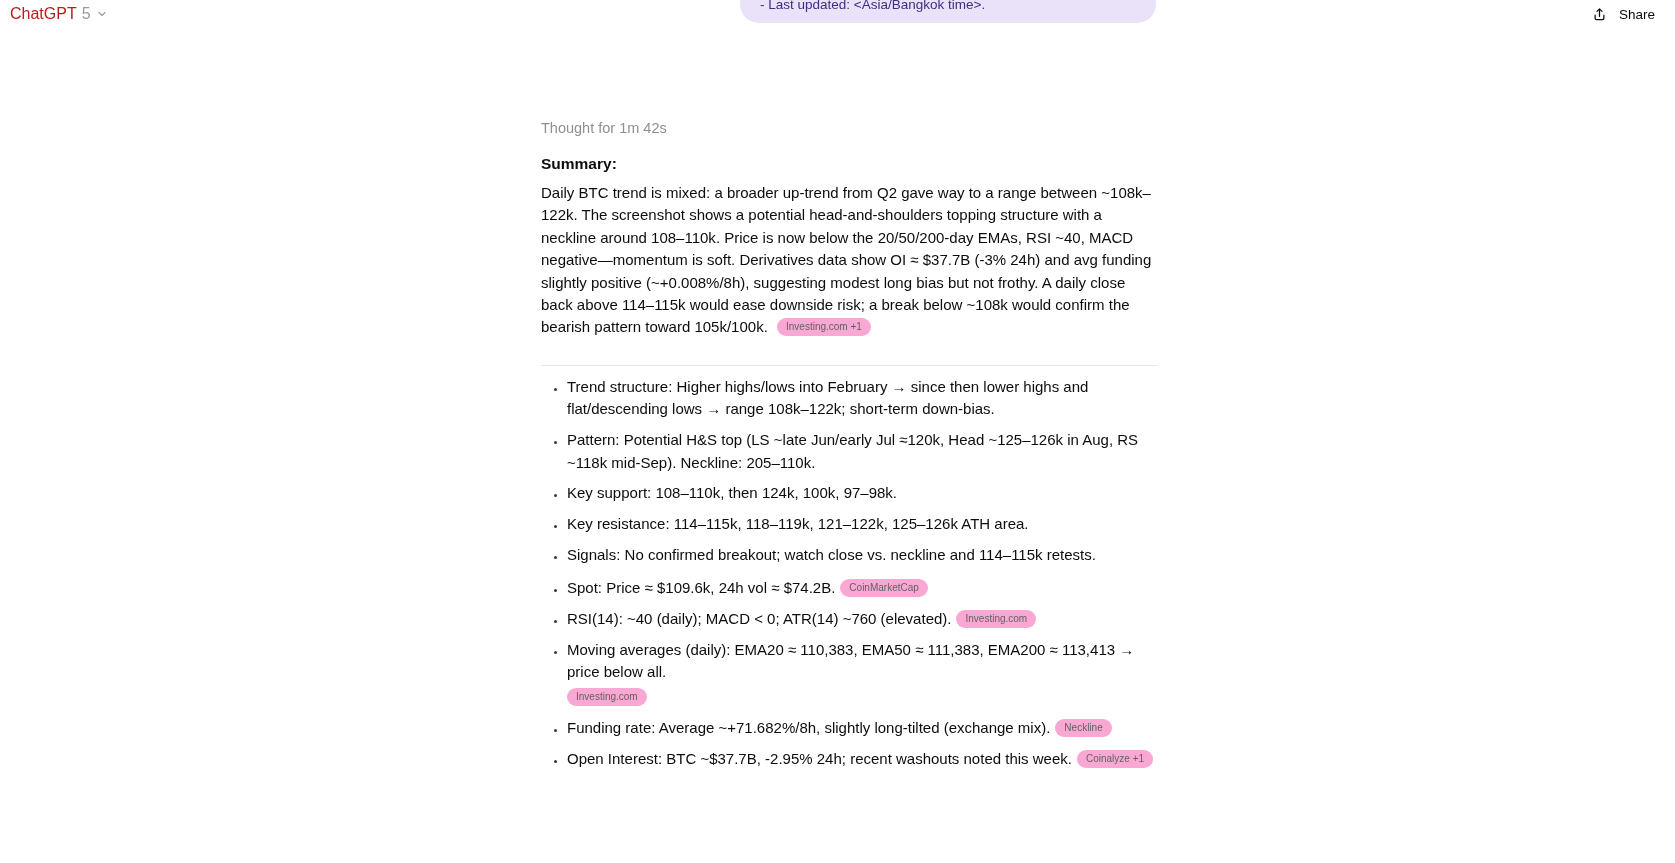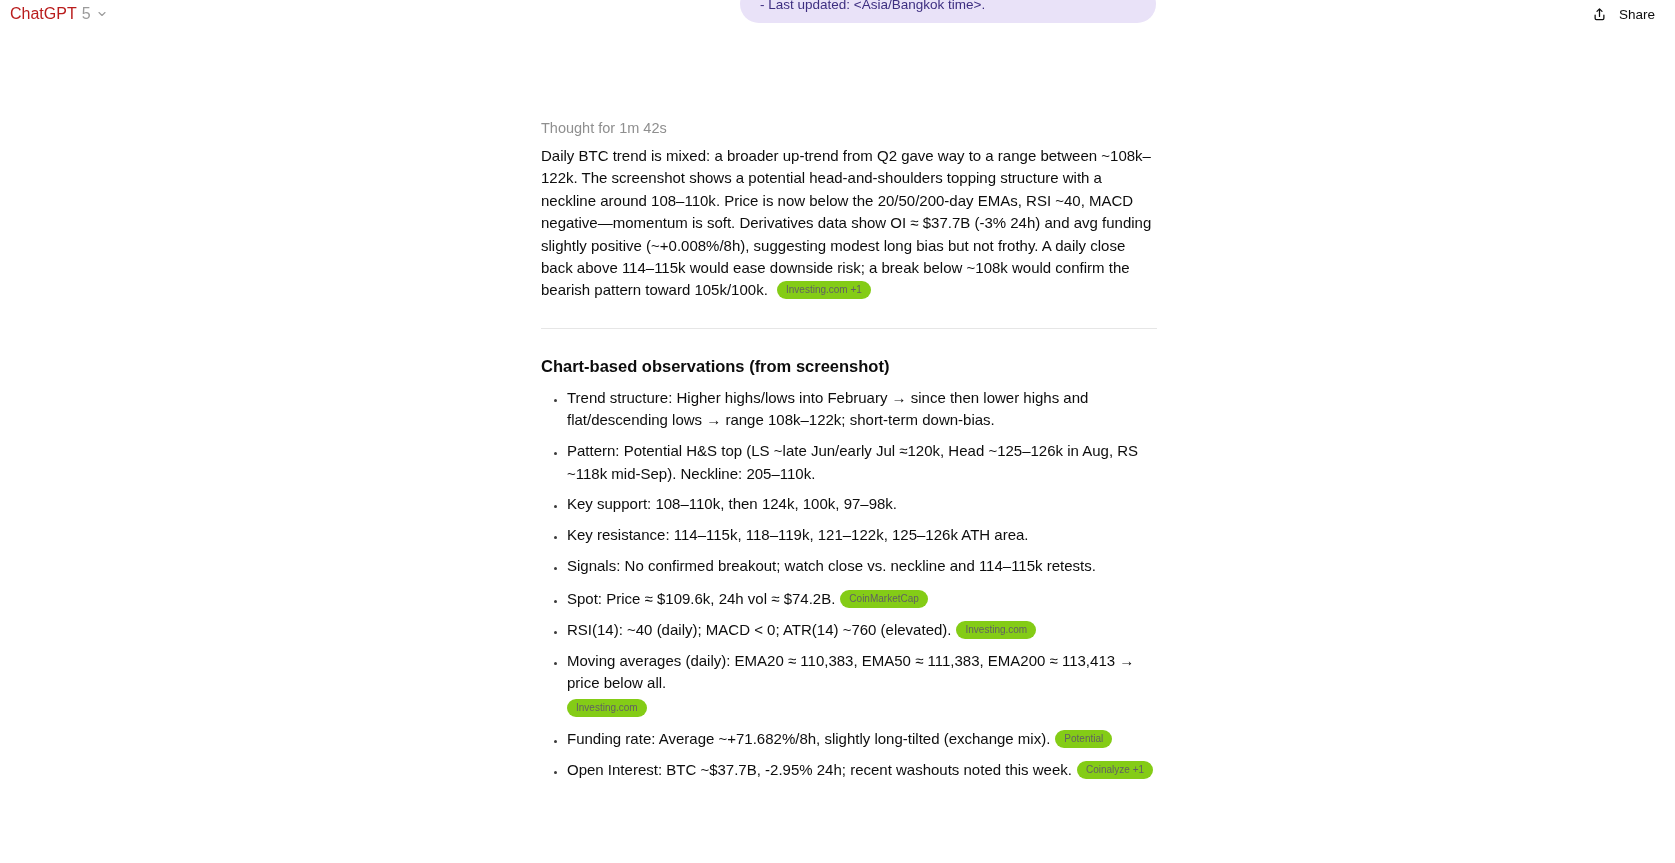--- a/index.html
+++ b/index.html
@@ -40,21 +40,21 @@
   
   .content { position:absolute; left:541px; top:70px; width:616px;margin-top:48px; }
 
   .thought { font-size:14.5px; color:#8f8f8f; line-height:20px; cursor:pointer; }
 
   .summary-title { margin-top:15px; font-size:15.5px; font-weight:700; line-height:22px; }
 
   .para { margin-top:7px; font-size:15px; line-height:22.4px; }
 
   .badge {
-    display:inline-block; background:#84cc16; color:#616161;
+    display:inline-block; background:#f9a8d4; color:#616161;
     font-size:10px; line-height:10px; padding:4px 9px; border-radius:10px;
     vertical-align:2px; margin-left:5px; white-space:nowrap; cursor:pointer;
   }
 
   .divider { border:none; border-top:1px solid #e6e6e6; margin:26px 0 0 0; }
 
   .section-title { margin-top:26px; font-size:16.5px; font-weight:700; line-height:22px; }
 
   ul.bullets { margin:10px 0 0 0; padding:0 0 0 26px; list-style:disc outside; }
   ul.bullets li { font-size:15px; line-height:22.4px; margin-bottom:8.5px; }
@@ -87,48 +87,48 @@
 </div>
 
 <div class="user-bubble">
   <span>- Last updated: &lt;Asia/Bangkok time&gt;.</span>
 </div>
 
 <div class="content">
 
   <div class="thought">Thought for 1m 42s</div>
 
+  <div class="summary-title">Summary:</div>
 
   <div class="para">
     <span><span>Daily BTC trend is mixed: a broader up-trend from Q2 gave way to a range between ~108k–122k. The screenshot shows a </span><span class="b">potential head-and-shoulders</span><span> topping structure with a neckline around </span><span class="b">108–110k</span><span>. Price is now </span><span class="b">below the 20/50/200-day EMAs</span><span>, RSI ~40, MACD negative—momentum is soft. Derivatives data show </span><span class="b">OI ≈ $37.7B (-3% 24h)</span><span> and </span><span class="b">avg funding slightly positive (~+0.008%/8h)</span><span>, suggesting modest long bias but not frothy. A daily close </span><span class="b">back above 114–115k</span><span> would ease downside risk; a </span><span class="b">break below ~108k</span><span> would confirm the bearish pattern toward 105k/100k. </span></span><span class="badge">Investing.com +1</span>
   </div>
 
   <hr class="divider">
 
-  <div class="section-title">Chart-based observations (from screenshot)</div>
   <ul class="bullets">
     <li><span><span class="b">Trend structure:</span><span> Higher highs/lows into February → since then </span><span class="b">lower highs</span><span> and flat/descending lows → range </span><span class="b">108k–122k</span><span>; short-term down-bias.</span></span></li>
     <li><span><span class="b">Pattern: Potential H&amp;S top</span><span> (LS ~late Jun/early Jul ≈120k, Head ~125–126k in Aug, RS ~118k mid-Sep). </span><span class="b">Neckline:</span><span> 205–110k.</span></span></li>
     <li><span><span class="b">Key support: 108–110k</span><span>, then </span><span class="b">124k</span><span>, </span><span class="b">100k</span><span>, </span><span class="b">97–98k</span><span>.</span></span></li>
     <li><span><span class="b">Key resistance: 114–115k</span><span>, </span><span class="b">118–119k</span><span>, </span><span class="b">121–122k</span><span>, </span><span class="b">125–126k ATH area</span><span>.</span></span></li>
     <li><span><span class="b">Signals:</span><span> No confirmed breakout; watch close vs. neckline and 114–115k retests.</span></span></li>
   </ul>
 
   <ul class="bullets">
     <li>
       <span><span class="b">Spot:</span><span> Price ≈ </span><span class="b">$109.6k</span><span>, 24h vol ≈ </span><span class="b">$74.2B</span><span>.</span></span><span class="badge">CoinMarketCap</span>
     </li>
     <li>
       <span><span class="b">RSI(14): ~40 (daily); MACD &lt; 0; ATR(14) ~760</span><span> (elevated).</span></span><span class="badge">Investing.com</span>
     </li>
     <li>
       <span><span class="b">Moving averages (daily): EMA20 ≈ 110,383, EMA50 ≈ 111,383, EMA200 ≈ 113,413</span><span> → price below all.</span></span>
       <div class="badge-line"><span class="badge">Investing.com</span></div>
     </li>
     <li>
-      <span><span class="b">Funding rate:</span><span> Average </span><span class="b">~+71.682%/8h</span><span>, slightly long-tilted (exchange mix).</span></span><span class="badge">Potential</span>
+      <span><span class="b">Funding rate:</span><span> Average </span><span class="b">~+71.682%/8h</span><span>, slightly long-tilted (exchange mix).</span></span><span class="badge">Neckline</span>
     </li>
     <li>
       <span><span class="b">Open Interest:</span><span> BTC </span><span class="b">~$37.7B</span><span>, </span><span class="b">-2.95% 24h</span><span>; recent washouts noted this week.</span></span><span class="badge">Coinalyze +1</span>
     </li>
   </ul>
 
 </div>
 
 </body></html>

